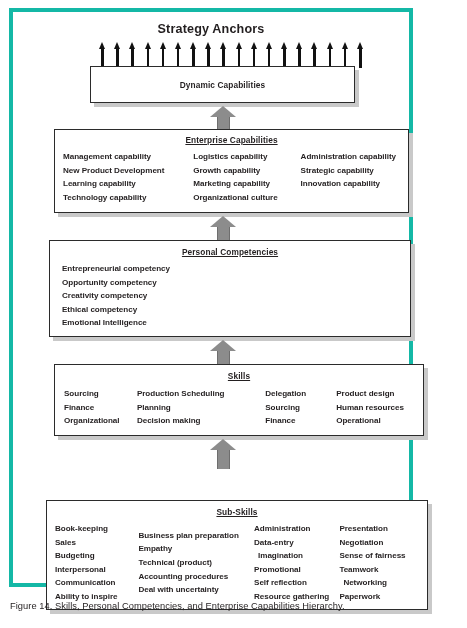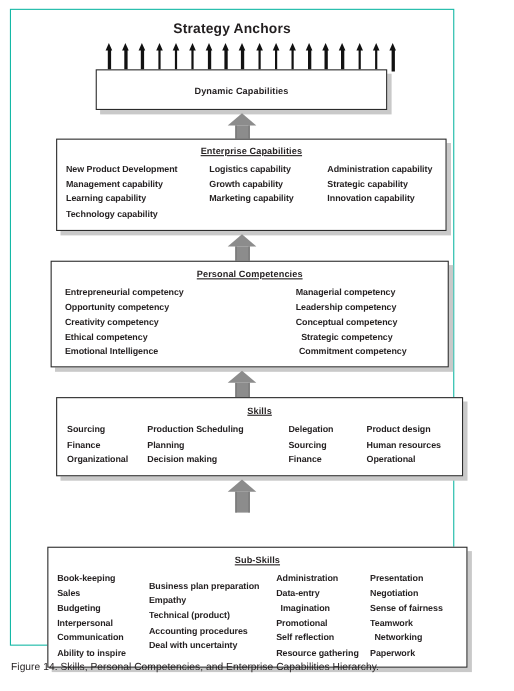--- a/index.html
+++ b/index.html
@@ -16,21 +16,21 @@
     overflow: hidden;
   }
 
   
   #figure-frame {
     position: absolute;
     left: 9px;
     top: 8px;
     width: 404px;
     height: 579px;
-    border: 1px solid #14b8a6;
+    border: 4px solid #14b8a6;
     box-sizing: border-box;
     background: #ffffff;
   }
 
   
   .lvl-box {
     position: absolute;
     background: #ffffff;
     border: 1.2px solid #2b2b2b;
     box-sizing: border-box;
@@ -234,29 +234,30 @@
 
   <div class="block-arrow" id="arrow-ent-to-dyn" style="left:197px; top:94px;">
     <div class="ba-head"></div>
     <div class="ba-shaft" style="height:18px;"></div>
   </div>
 
   <div class="lvl-box" id="box-enterprise" style="left:41px; top:117px; width:355px; height:84px;">
     <div class="lvl-title" style="position:absolute; left:0; right:0; top:5px;">Enterprise Capabilities</div>
     <div class="cols" style="top:20px; padding:0 8px;">
       <div class="col" style="width:131px;">
+        <div class="cell">Management capability</div>
         <div class="cell">New Product Development</div>
-        <div class="cell">Management capability</div>
         <div class="cell">Learning capability</div>
         <div class="cell">Technology capability</div>
       </div>
       <div class="col" style="width:108px;">
         <div class="cell">Logistics capability</div>
         <div class="cell">Growth capability</div>
         <div class="cell">Marketing capability</div>
+        <div class="cell">Organizational culture</div>
       </div>
       <div class="col" style="width:100px;">
         <div class="cell">Administration capability</div>
         <div class="cell">Strategic capability</div>
         <div class="cell">Innovation capability</div>
         <div class="cell blank"></div>
       </div>
     </div>
   </div>
 
@@ -267,27 +268,20 @@
 
   <div class="lvl-box" id="box-personal" style="left:36px; top:228px; width:362px; height:97px;">
     <div class="lvl-title" style="position:absolute; left:0; right:0; top:6px;">Personal Competencies</div>
     <div class="cols" style="top:21px; padding:0 12px;">
       <div class="col" style="width:211px;">
         <div class="cell">Entrepreneurial competency</div>
         <div class="cell">Opportunity competency</div>
         <div class="cell">Creativity competency</div>
         <div class="cell">Ethical competency</div>
         <div class="cell">Emotional Intelligence</div>
-      </div>
-      <div class="col" style="width:127px; align-items:flex-start;">
-        <div class="cell">Managerial competency</div>
-        <div class="cell">Leadership competency</div>
-        <div class="cell">Conceptual competency</div>
-        <div class="cell" style="margin-left:5px;">Strategic competency</div>
-        <div class="cell" style="margin-left:3px;">Commitment competency</div>
       </div>
     </div>
   </div>
 
   <div class="block-arrow" id="arrow-skl-to-pers" style="left:197px; top:328px;">
     <div class="ba-head"></div>
     <div class="ba-shaft" style="height:20px;"></div>
   </div>
 
   <div class="lvl-box" id="box-skills" style="left:41px; top:352px; width:370px; height:72px;padding-left:40px;">

